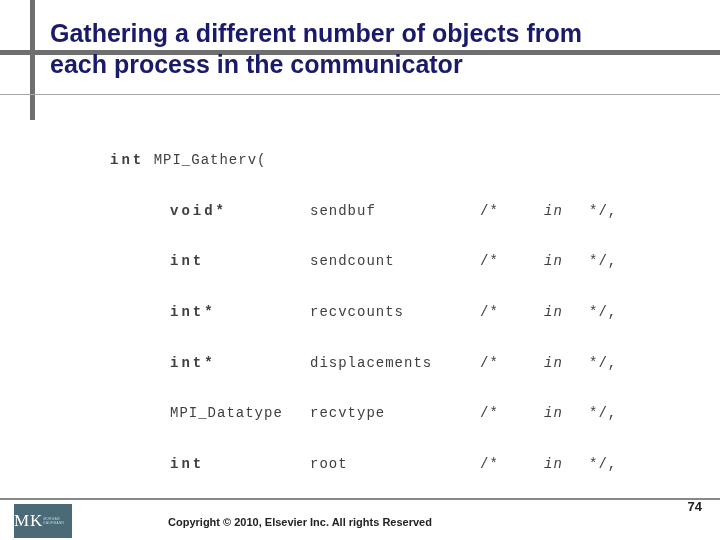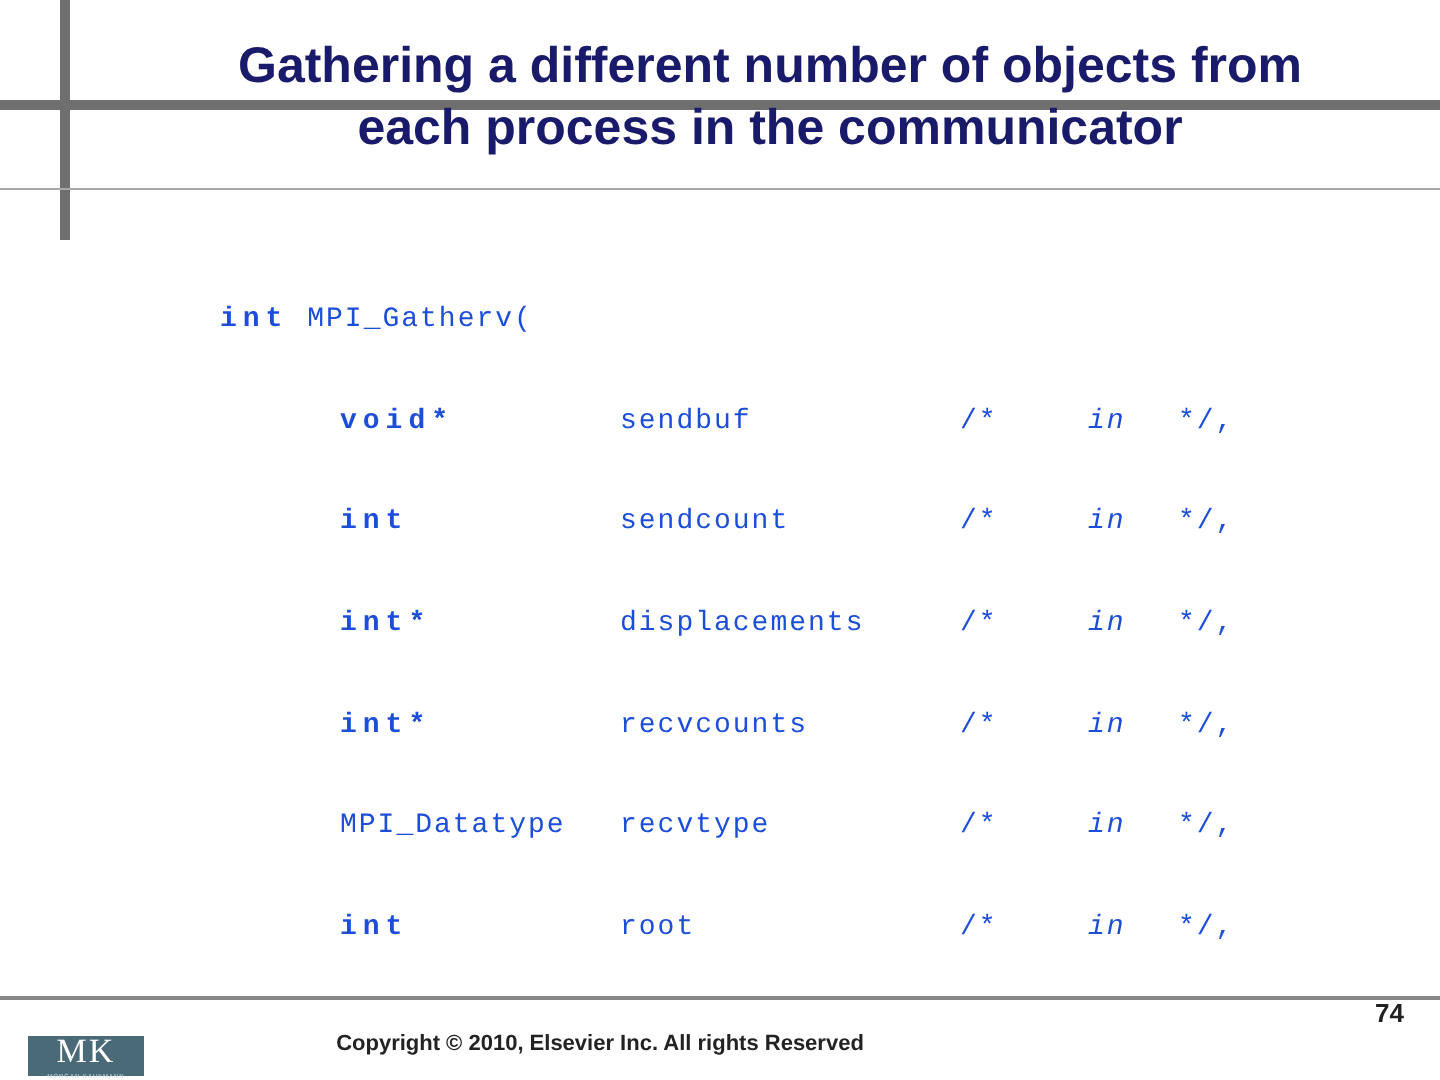--- a/index.html
+++ b/index.html
@@ -39,29 +39,28 @@
     height: 1px;
     background: #a8a8a8;
   }
   .title {
     position: relative;
     font-size: 25px;
     font-weight: bold;
     color: #1a1a6a;
     line-height: 1.25;
     z-index: 2;
-    text-align: center;
   }
   .code-block {
     position: absolute;
     top: 150px;
     left: 110px;
     font-family: "Courier New", Courier, monospace;
     font-size: 14px;
-    color: #1d4ed8;
+    color: #404040;
     line-height: 1.55;
     letter-spacing: 1px;
   }
   .code-row { white-space: pre; }
   .kw { font-weight: bold; letter-spacing: 3px; }
   .col-type { display: inline-block; width: 140px; }
   .col-name { display: inline-block; width: 170px; margin-top: 29px; }
   .col-c1 { display: inline-block; width: 35px; }
   .col-dir { display: inline-block; width: 45px; font-style: italic; margin-left: 29px; }
   .indent { display: inline-block; width: 60px; }
@@ -78,24 +77,23 @@
     left: 0;
     width: 720px;
     height: 2px;
     background: #888;
   }
   .logo {
     position: absolute;
     left: 14px;
     bottom: 2px;
     width: 58px;
-    height: 20px;
+    height: 34px;
     background: #4a6a78;
     display: flex;
-    flex-direction: column;
     align-items: center;
     justify-content: center;
   }
   .logo-mk {
     color: #fff;
     font-size: 17px;
     font-weight: 300;
     letter-spacing: 1px;
     font-family: Georgia, serif;
   }
@@ -133,22 +131,22 @@
     <span>Gathering a different number of objects from</span><br>
     <span>each process in the communicator</span>
   </h1>
 </div>
 
 <div class="code-block">
   <div class="code-row"><span class="kw">int</span> <span>MPI_Gatherv(</span></div>
   <div id="params-container">
       <div class="code-row"><span class="indent"></span><span class="col-type kw">void*</span><span class="col-name">sendbuf</span><span class="col-c1">/*</span><span class="col-dir">in</span><span>*/,</span></div>
       <div class="code-row"><span class="indent"></span><span class="col-type kw">int</span><span class="col-name">sendcount</span><span class="col-c1">/*</span><span class="col-dir">in</span><span>*/,</span></div>
+      <div class="code-row"><span class="indent"></span><span class="col-type kw">int*</span><span class="col-name">recvcounts</span><span class="col-c1">/*</span><span class="col-dir">in</span><span>*/,</span></div>
       <div class="code-row"><span class="indent"></span><span class="col-type kw">int*</span><span class="col-name">displacements</span><span class="col-c1">/*</span><span class="col-dir">in</span><span>*/,</span></div>
-      <div class="code-row"><span class="indent"></span><span class="col-type kw">int*</span><span class="col-name">recvcounts</span><span class="col-c1">/*</span><span class="col-dir">in</span><span>*/,</span></div>
       <div class="code-row"><span class="indent"></span><span class="col-type">MPI_Datatype</span><span class="col-name">recvtype</span><span class="col-c1">/*</span><span class="col-dir">in</span><span>*/,</span></div>
       <div class="code-row"><span class="indent"></span><span class="col-type kw">int</span><span class="col-name">root</span><span class="col-c1">/*</span><span class="col-dir">in</span><span>*/,</span></div>
     </div>
 </div>
 
 <div class="footer">
   <div class="footer-line"></div>
   <div class="logo">
     <div class="logo-mk">MK</div>
     <div class="logo-sub">MORGAN KAUFMANN</div>

